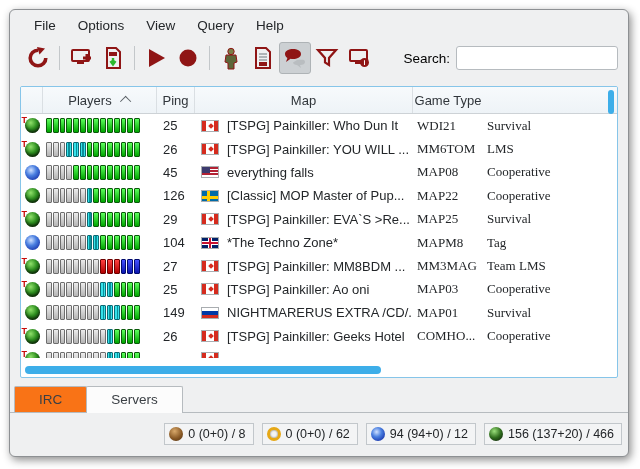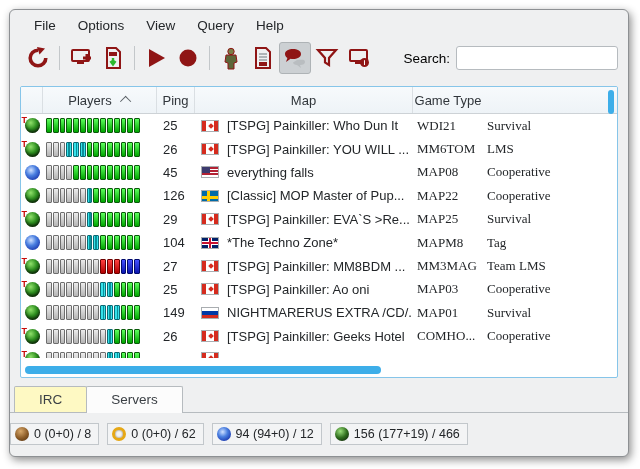--- a/index.html
+++ b/index.html
@@ -50,25 +50,25 @@
   .flag-sweden{background:linear-gradient(90deg,transparent 0 5px,#fecc00 5px 8px,transparent 8px) ,linear-gradient(180deg,transparent 0 4.5px,#fecc00 4.5px 7.5px,transparent 7.5px),#006aa7;}
   .flag-uk{background:linear-gradient(90deg,transparent 0 6px,#fff 6px 10px,transparent 10px),linear-gradient(180deg,transparent 0 3px,#fff 3px 7px,transparent 7px),#012169;}
   .flag-uk::after{content:"";position:absolute;left:7px;top:0;width:2.4px;height:100%;background:#c8102e;box-shadow:0 0 0 0 #fff;}
   .flag-uk::before{content:"";position:absolute;left:0;top:4.2px;width:100%;height:2.4px;background:#c8102e;}
   .flag-russia{background:linear-gradient(180deg,#ffffff 0 33%,#0039a6 33% 66%,#d52b1e 66%);}
   .cell-map,.cell-gametype{white-space:nowrap;overflow:hidden;padding-left:4px;font-family:Liberation Serif, serif;}
   .vscroll{position:absolute;top:3px;right:3px;width:6px;height:24px;border-radius:3px;background:#3daee9;}
   .hscroll{position:absolute;bottom:3px;left:4px;width:356px;height:8px;border-radius:4px;background:#3daee9;}
   
   .tabbar{display:flex;align-items:flex-end;margin-top:8px;padding-left:4px;border-bottom:1px solid #b6bbbf;}
-  .tab{font-size:13.5px;padding:5px 24px;border:1px solid #b6bbbf;border-bottom:none;border-radius:2px 2px 0 0;background:#fef9c3;color:#3a3f44;margin-right:-1px;}
+  .tab{font-size:13.5px;padding:5px 24px;border:1px solid #b6bbbf;border-bottom:none;border-radius:2px 2px 0 0;background:#f97316;color:#3a3f44;margin-right:-1px;}
   .tab.active{background:#fcfcfc;position:relative;}
   .tab.active::after{content:"";position:absolute;left:0;right:0;bottom:-1px;height:1px;background:#fcfcfc;}
   
-  .statusbar{flex:1;display:flex;align-items:center;gap:8px;padding:4px 6px 6px 0;}
+  .statusbar{flex:1;display:flex;align-items:center;justify-content:flex-end;gap:8px;padding:4px 6px 6px 0;}
   .sitem{display:flex;align-items:center;gap:5px;border:1px solid #c2c7cb;background:#f3f4f5;padding:2px 7px 2px 4px;font-size:12.5px;height:22px;box-sizing:border-box;}
   .sicon{width:14px;height:14px;border-radius:50%;display:inline-block;}
   .si-chocolate-doom{background:radial-gradient(circle at 40% 30%,#d8a86a,#8a5a26 55%,#4c2c0d);}
   .si-odamex{background:transparent;border:3.5px solid #e6a817;box-sizing:border-box;box-shadow:inset 0 0 2px rgba(0,0,0,.6);}
   .si-srb2{background:radial-gradient(circle at 40% 35%,#cfe0ff,#4a7fe0 40%,#1630a8 85%);}
   .si-zandronum{background:radial-gradient(circle at 38% 30%,#9adf7a,#2f6d1d 50%,#10240a 90%);}
 </style>
 </head>
 <body>
 
@@ -514,18 +514,18 @@
       <div class="sitem">
         <span class="sicon si-odamex"></span>
         <span>0 (0+0) / 62</span>
       </div>
       <div class="sitem">
         <span class="sicon si-srb2"></span>
         <span>94 (94+0) / 12</span>
       </div>
       <div class="sitem">
         <span class="sicon si-zandronum"></span>
-        <span>156 (177+19) / 466</span>
+        <span>156 (137+20) / 466</span>
       </div>
     </div>
 
   </div>
 </div>
 
 </body></html>

